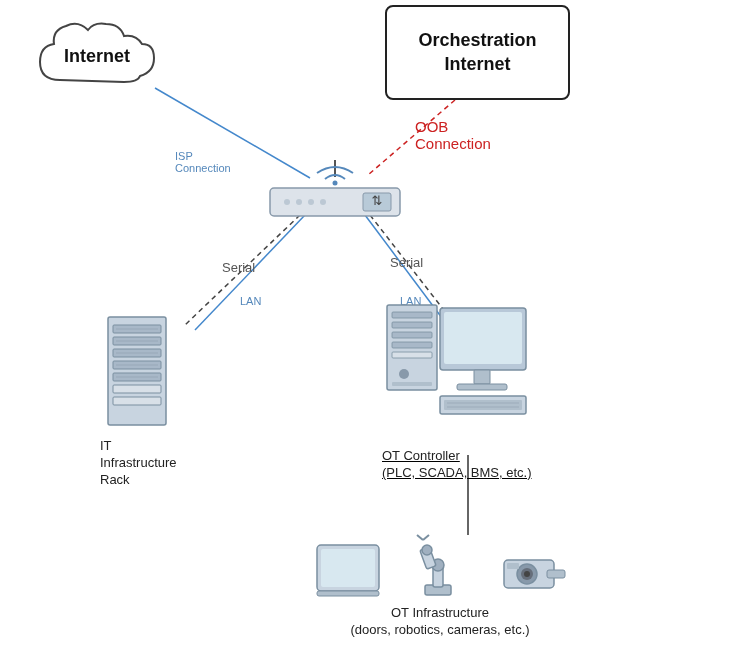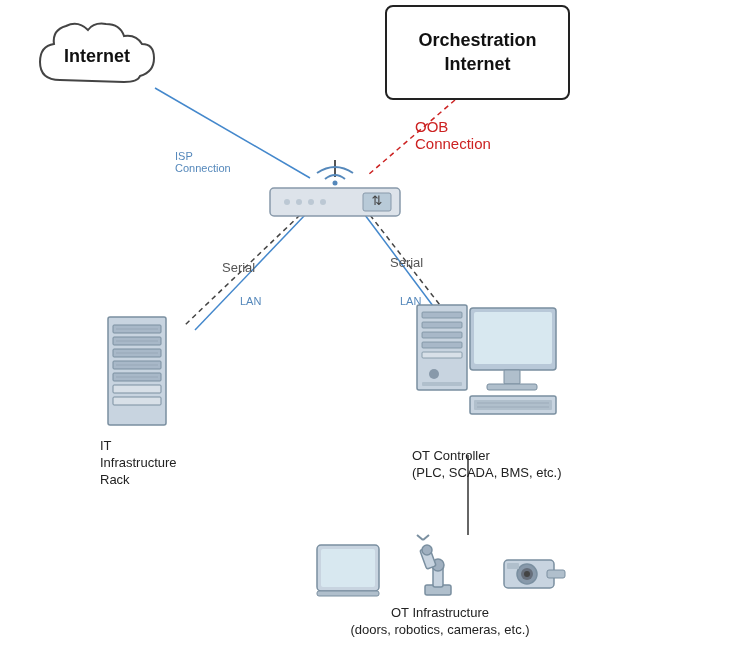--- a/index.html
+++ b/index.html
@@ -68,22 +68,23 @@
       position: absolute;
       top: 315px;
       left: 100px;
       width: 100px;
     }
 
     
     .ot-ctrl {
       position: absolute;
       top: 300px;
-      left: 412px;
+      left: 382px;
       width: 160px;
+      text-decoration: underline;
     }
 
     
     .ot-infra {
       position: absolute;
       top: 530px;
       left: 310px;
       width: 260px;
     }
 

